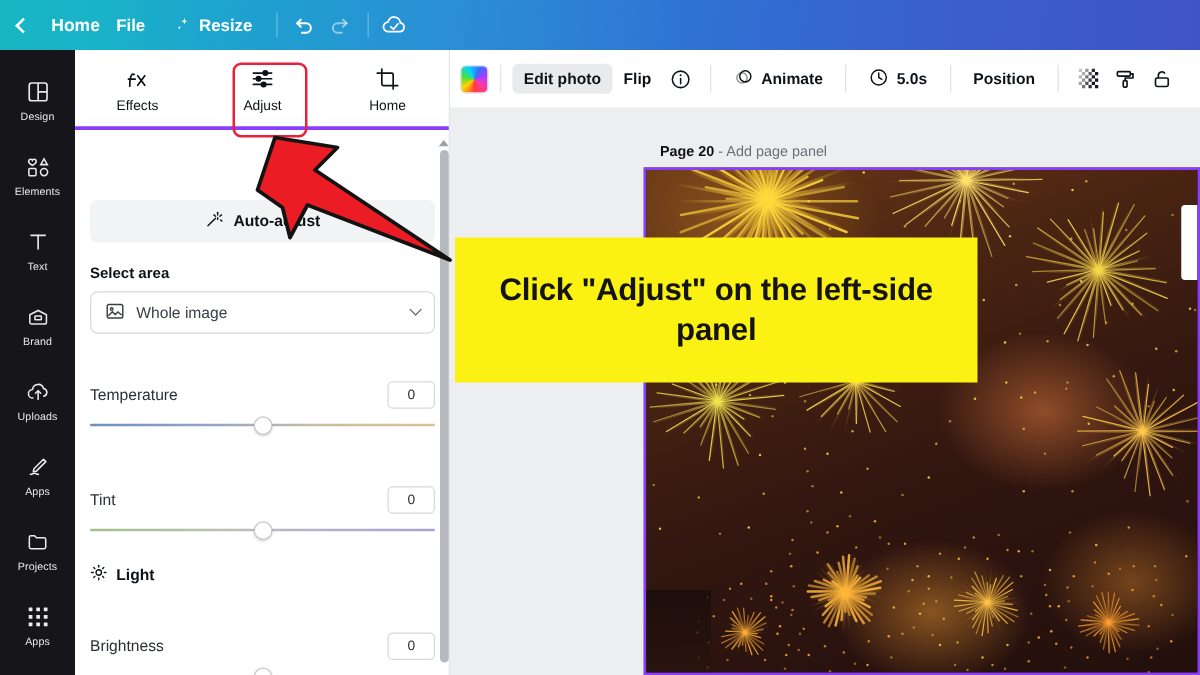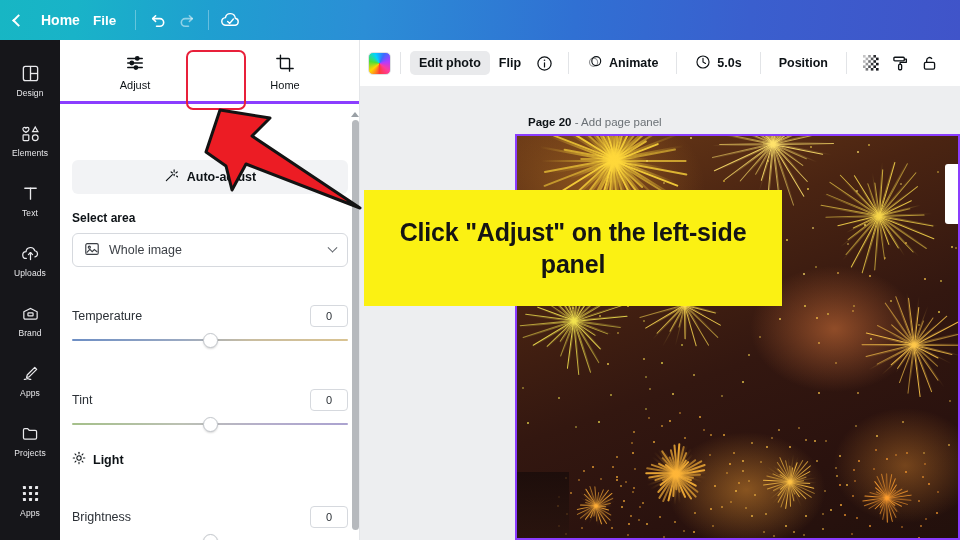--- a/index.html
+++ b/index.html
@@ -223,20 +223,29 @@
 <div id="app">
 
   <div class="topbar">
     <div class="tb-back">
       <span class="chev-left"></span>
       <span class="tb-home">Home</span>
     </div>
     <div class="tb-item">
       <span>File</span>
     </div>
+    <div class="tb-item">
+      <span>
+        <svg width="11" height="11" viewBox="0 0 12 12">
+            <path d="M6 0.5l.7 2.1 2.1.7-2.1.7L6 6.1l-.7-2.1-2.1-.7 2.1-.7z" fill="#fff"></path>
+            <path d="M1.5 7.5l.4 1.1 1.1.4-1.1.4-.4 1.1-.4-1.1L0 9l1.1-.4z" fill="#fff"></path>
+          </svg>
+      </span>
+      <span>Resize</span>
+    </div>
     <div class="tb-sep"></div>
     <div class="tb-icon">
       <svg width="19" height="19" viewBox="0 0 20 20" fill="none" stroke="#ffffff" stroke-width="1.7" stroke-linecap="round" stroke-linejoin="round">
         <path d="M5 8h7.5a4 4 0 010 8H9"></path>
           <polyline points="8,5 5,8 8,11"></polyline>
       </svg>
     </div>
     <div class="tb-icon">
       <svg width="19" height="19" viewBox="0 0 20 20" fill="none" stroke="rgba(255,255,255,0.5)" stroke-width="1.7" stroke-linecap="round" stroke-linejoin="round">
         <path d="M15 8H7.5a4 4 0 000 8H11"></path>
@@ -278,36 +287,36 @@
       <span class="rail-ico">
         <svg width="19" height="19" viewBox="0 0 20 20" fill="none" stroke="#e9e9ec" stroke-width="1.4" stroke-linecap="round">
           <line x1="4" y1="4.5" x2="16" y2="4.5"></line>
             <line x1="10" y1="4.5" x2="10" y2="16"></line>
         </svg>
       </span>
       <span class="rail-lbl">Text</span>
     </div>
     <div class="rail-item">
       <span class="rail-ico">
+        <svg width="19" height="19" viewBox="0 0 20 20" fill="none" stroke="#e9e9ec" stroke-width="1.3">
+          <path d="M3 8.2l7-3.6 7 3.6v6.3a1.5 1.5 0 01-1.5 1.5h-11A1.5 1.5 0 013 14.5z"></path>
+          <rect x="7.3" y="9.3" width="5.4" height="3.2" rx=".6"></rect>
+        </svg>
+      </span>
+      <span class="rail-lbl">Brand</span>
+    </div>
+    <div class="rail-item">
+      <span class="rail-ico">
         <svg width="19" height="19" viewBox="0 0 20 20" fill="none" stroke="#e9e9ec" stroke-width="1.3" stroke-linecap="round" stroke-linejoin="round">
           <path d="M5.6 15.2a3.6 3.6 0 01-.3-7.2 4.7 4.7 0 019.2-.9 3.3 3.3 0 01.2 6.5"></path>
           <line x1="10" y1="9" x2="10" y2="16.4"></line>
             <polyline points="7.8,11.2 10,9 12.2,11.2"></polyline>
         </svg>
       </span>
       <span class="rail-lbl">Uploads</span>
-    </div>
-    <div class="rail-item">
-      <span class="rail-ico">
-        <svg width="19" height="19" viewBox="0 0 20 20" fill="none" stroke="#e9e9ec" stroke-width="1.3">
-          <path d="M3 8.2l7-3.6 7 3.6v6.3a1.5 1.5 0 01-1.5 1.5h-11A1.5 1.5 0 013 14.5z"></path>
-          <rect x="7.3" y="9.3" width="5.4" height="3.2" rx=".6"></rect>
-        </svg>
-      </span>
-      <span class="rail-lbl">Brand</span>
     </div>
     <div class="rail-item">
       <span class="rail-ico">
         <svg width="19" height="19" viewBox="0 0 20 20" fill="none" stroke="#e9e9ec" stroke-width="1.3" stroke-linecap="round" stroke-linejoin="round">
           <path d="M14.5 3.6l2 2-8 8-2.6.6.6-2.6z"></path>
           <path d="M3.5 16.3c1.6 0 2.2-1 3.4-1s1.8 1 3.4 1"></path>
         </svg>
       </span>
       <span class="rail-lbl">Apps</span>
     </div>
@@ -333,20 +342,30 @@
             <rect x="13.8" y="13.8" width="3.2" height="3.2" rx=".5"></rect>
         </svg>
       </span>
       <span class="rail-lbl">Apps</span>
     </div>
   </div>
 
   <div class="panel">
 
     <div class="tabs">
+      <div class="tab">
+        <span class="tab-ico">
+          <svg width="20" height="20" viewBox="0 0 22 22" fill="none" stroke="#0d1216" stroke-width="1.5" stroke-linecap="round">
+            <path d="M4.2 17.5c0-6 .6-8.6 1.6-9.8.6-.7 1.5-.9 2.2-.4"></path>
+            <line x1="3" y1="11.3" x2="9" y2="11.3"></line>
+            <path d="M11.2 8.4l6.2 8.4M17.4 8.4l-6.2 8.4"></path>
+          </svg>
+        </span>
+        <span class="tab-lbl">Effects</span>
+      </div>
       <div class="tab">
         <span class="tab-ico">
           <svg width="20" height="20" viewBox="0 0 22 22" fill="none" stroke="#0d1216" stroke-width="1.5" stroke-linecap="round">
             <line x1="3" y1="6" x2="19" y2="6"></line>
               <circle cx="13.5" cy="6" r="1.9" fill="#0d1216"></circle>
             <line x1="3" y1="11" x2="19" y2="11"></line>
               <circle cx="7.5" cy="11" r="1.9" fill="#0d1216"></circle>
             <line x1="3" y1="16" x2="19" y2="16"></line>
               <circle cx="12" cy="16" r="1.9" fill="#0d1216"></circle>
           </svg>

